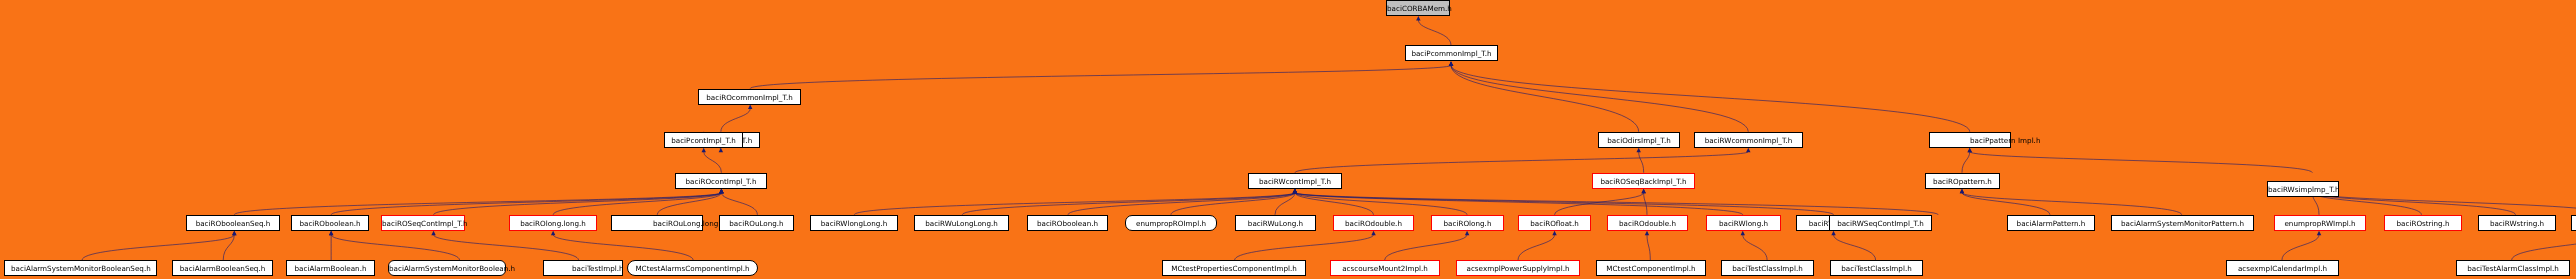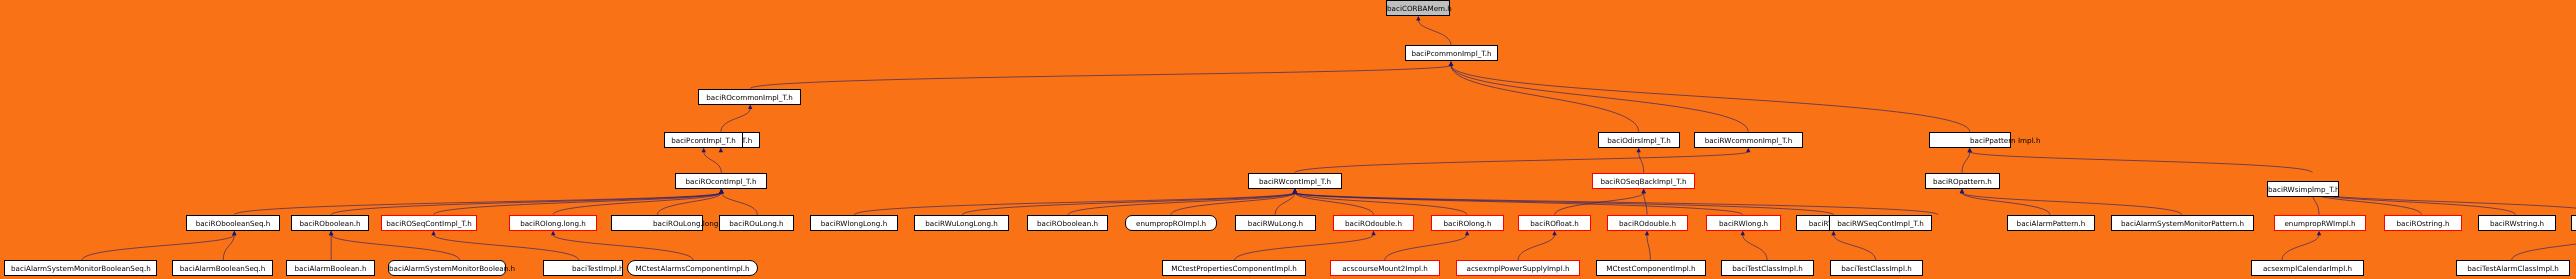--- a/index.html
+++ b/index.html
@@ -129,21 +129,21 @@
       <div class="node" style="left: 1694px; top: 132px; width: 109px;">baciRWcommonImpl_T.h</div>
       <div class="node" style="left: 1598px; top: 132px; width: 82px;">baciOdirsImpl_T.h</div>
       <div class="node" style="left: 1929px; top: 132px; width: 82px; padding-left: 40px;">baciPpattern Impl.h</div>
       <div class="node" style="left: 1248px; top: 173px; width: 94px;">baciRWcontImpl_T.h</div>
       <div class="node" style="left: 675px; top: 173px; width: 92px;">baciROcontImpl_T.h</div>
       <div class="node red" style="left: 1592px; top: 173px; width: 103px;">baciROSeqBackImpl_T.h</div>
       <div class="node" style="left: 1925px; top: 173px; width: 75px;">baciROpattern.h</div>
       <div class="node" style="left: 2267px; top: 181px; width: 72px;">baciRWsimplmp_T.h</div>
       <div class="node" style="left: 186px; top: 215px; width: 94px;">baciRObooleanSeq.h</div>
       <div class="node" style="left: 291px; top: 215px; width: 78px;">baciROboolean.h</div>
-      <div class="node red" style="left: 381px; top: 215px; width: 96px;">baciROSeqContImpl_T.h</div>
+      <div class="node red" style="left: 381px; top: 215px; width: 84px;">baciROSeqContImpl_T.h</div>
       <div class="node red" style="left: 509px; top: 215px; width: 88px;">baciROlong.long.h</div>
       <div class="node" style="left: 611px; top: 215px; width: 92px; padding-left: 41px;">baciROuLong.long.h</div>
       <div class="node" style="left: 719px; top: 215px; width: 75px;">baciROuLong.h</div>
       <div class="node" style="left: 810px; top: 215px; width: 88px;">baciRWlongLong.h</div>
       <div class="node" style="left: 914px; top: 215px; width: 95px;">baciRWuLongLong.h</div>
       <div class="node" style="left: 1027px; top: 215px; width: 81px;">baciROboolean.h</div>
       <div class="node" style="left: 1125px; top: 215px; width: 92px; border-radius: 7px;">enumpropROImpl.h</div>
       <div class="node" style="left: 1235px; top: 215px; width: 81px;">baciRWuLong.h</div>
       <div class="node red" style="left: 1333px; top: 215px; width: 81px;">baciROdouble.h</div>
       <div class="node red" style="left: 1431px; top: 215px; width: 73px;">baciROlong.h</div>
@@ -163,17 +163,17 @@
       <div class="node" style="left: 286px; top: 260px; width: 89px;">baciAlarmBoolean.h</div>
       <div class="node" style="left: 388px; top: 260px; width: 118px; border-radius: 6px;">baciAlarmSystemMonitorBoolean.h</div>
       <div class="node" style="left: 543px; top: 260px; width: 80px; padding-left: 28px;">baciTestImpl.h</div>
       <div class="node" style="left: 627px; top: 260px; width: 131px; border-radius: 8px;">MCtestAlarmsComponentImpl.h</div>
       <div class="node" style="left: 1162px; top: 260px; width: 144px;">MCtestPropertiesComponentImpl.h</div>
       <div class="node red" style="left: 1330px; top: 260px; width: 110px;">acscourseMount2Impl.h</div>
       <div class="node red" style="left: 1456px; top: 260px; width: 124px;">acsexmplPowerSupplyImpl.h</div>
       <div class="node" style="left: 1596px; top: 260px; width: 110px;">MCtestComponentImpl.h</div>
       <div class="node" style="left: 1721px; top: 260px; width: 93px;">baciTestClassImpl.h</div>
       <div class="node" style="left: 1830px; top: 260px; width: 93px;">baciTestClassImpl.h</div>
-      <div class="node" style="left: 2226px; top: 260px; width: 113px; margin-left: 25px;">acsexmplCalendarImpl.h</div>
+      <div class="node" style="left: 2226px; top: 260px; width: 113px;">acsexmplCalendarImpl.h</div>
       <div class="node" style="left: 2456px; top: 260px; width: 114px;">baciTestAlarmClassImpl.h</div>
     </div>
 </div>
 
 
 </body></html>

